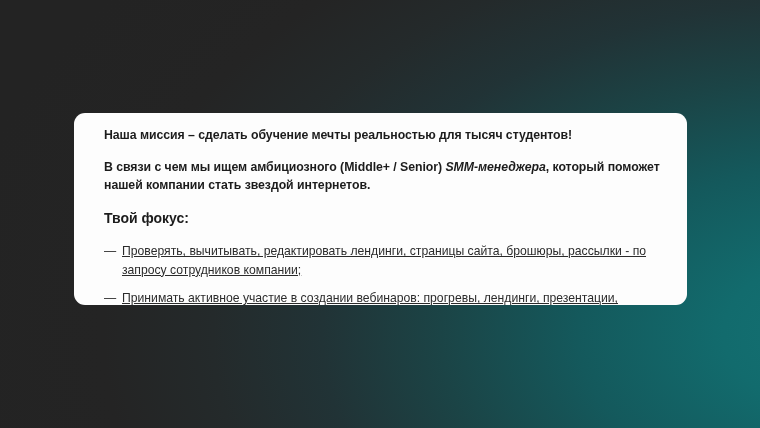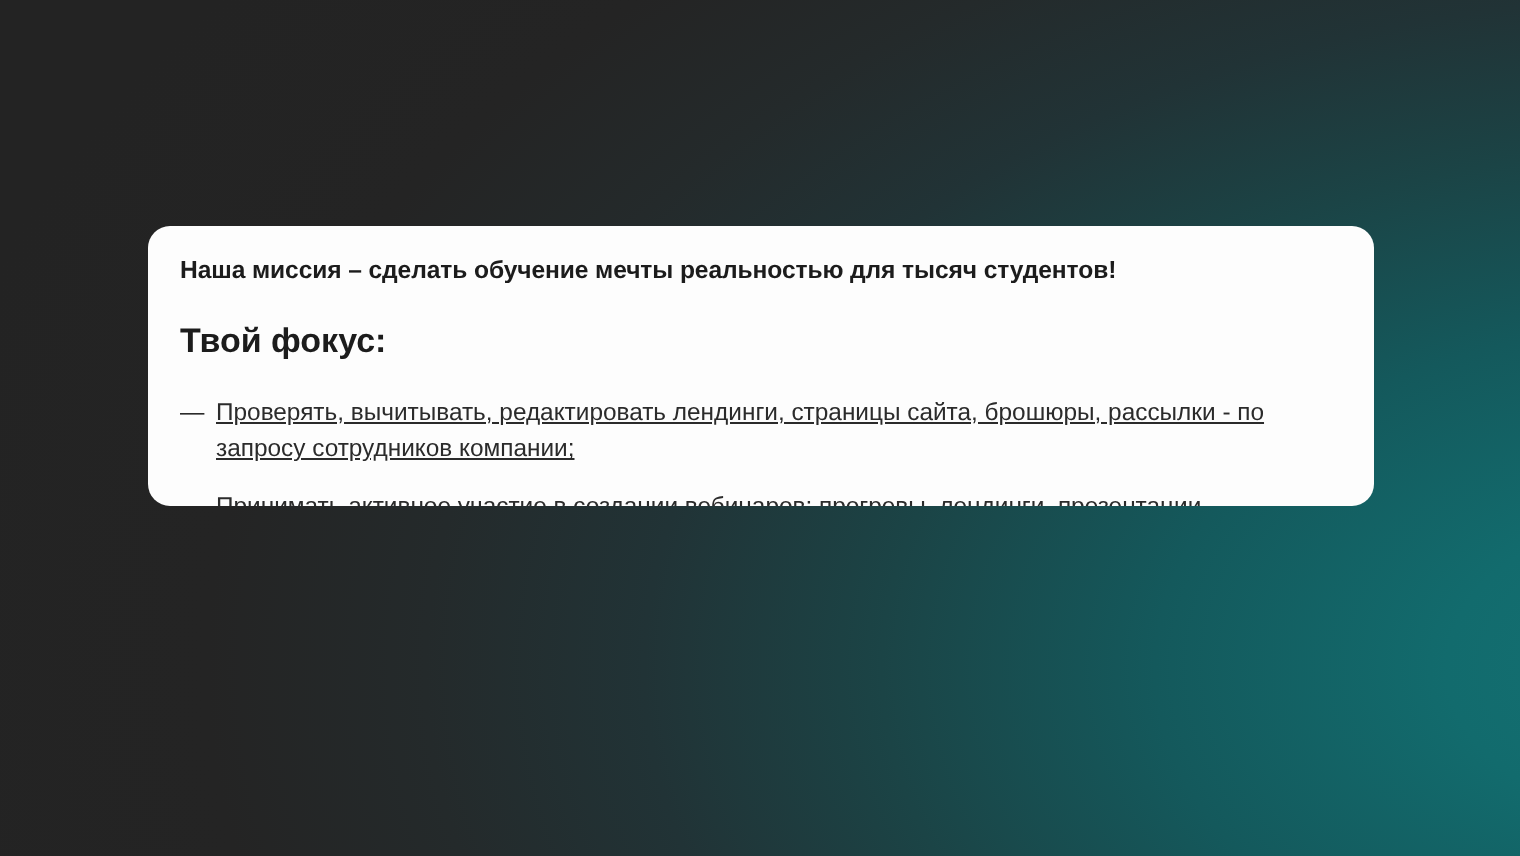--- a/index.html
+++ b/index.html
@@ -29,25 +29,25 @@
         #242424 82%,
         #232323 100%);
     overflow: hidden;
   }
 
   .card {
     position: absolute;
     left: 74px;
     top: 113px;
     width: 613px;
-    height: 140px;
+    height: 192px;
     background: #fdfdfd;
     border-radius: 11px;
     box-sizing: border-box;
-    padding: 14px 26px 10px 16px;
+    padding: 14px 26px 10px 30px;
     overflow: hidden;
   }
 
   .lead {
     font-size: 12.3px;
     font-weight: bold;
     color: #1c1c1c;
     line-height: 1.42;
     letter-spacing: -0.05px;
     margin: 0 0 15px 0;
@@ -55,21 +55,21 @@
 
   .lead.second {
     margin-bottom: 15px;
   }
 
   .lead .ital {
     font-style: italic;
   }
 
   .focus-heading {
-    font-size: 17px;
+    font-size: 14px;
     font-weight: bold;
     color: #1c1c1c;
     line-height: 1.42;
     margin: 0 0 13px 0;
   }
 
   .bullets {
     margin: 0;
     padding: 0;
     list-style: none;
@@ -102,20 +102,21 @@
 </style>
 </head>
 <body>
 
 <div class="stage">
 
   <div class="card">
 
     <p class="lead">Наша миссия – сделать обучение мечты реальностью для тысяч студентов!</p>
 
+    <p class="lead second"><span>В связи с чем мы ищем амбициозного (Middle+ / Senior) </span><span class="ital">SMM-менеджера</span><span>, который поможет нашей компании стать звездой интернетов.</span></p>
 
     <p class="focus-heading">Твой фокус:</p>
 
     <ul class="bullets">
       <li class="bullet">
         <span class="bullet-dash">—</span>
         <span class="bullet-text">Проверять, вычитывать, редактировать лендинги, страницы сайта, брошюры, рассылки - по запросу сотрудников компании;</span>
       </li>
       <li class="bullet">
         <span class="bullet-dash">—</span>

